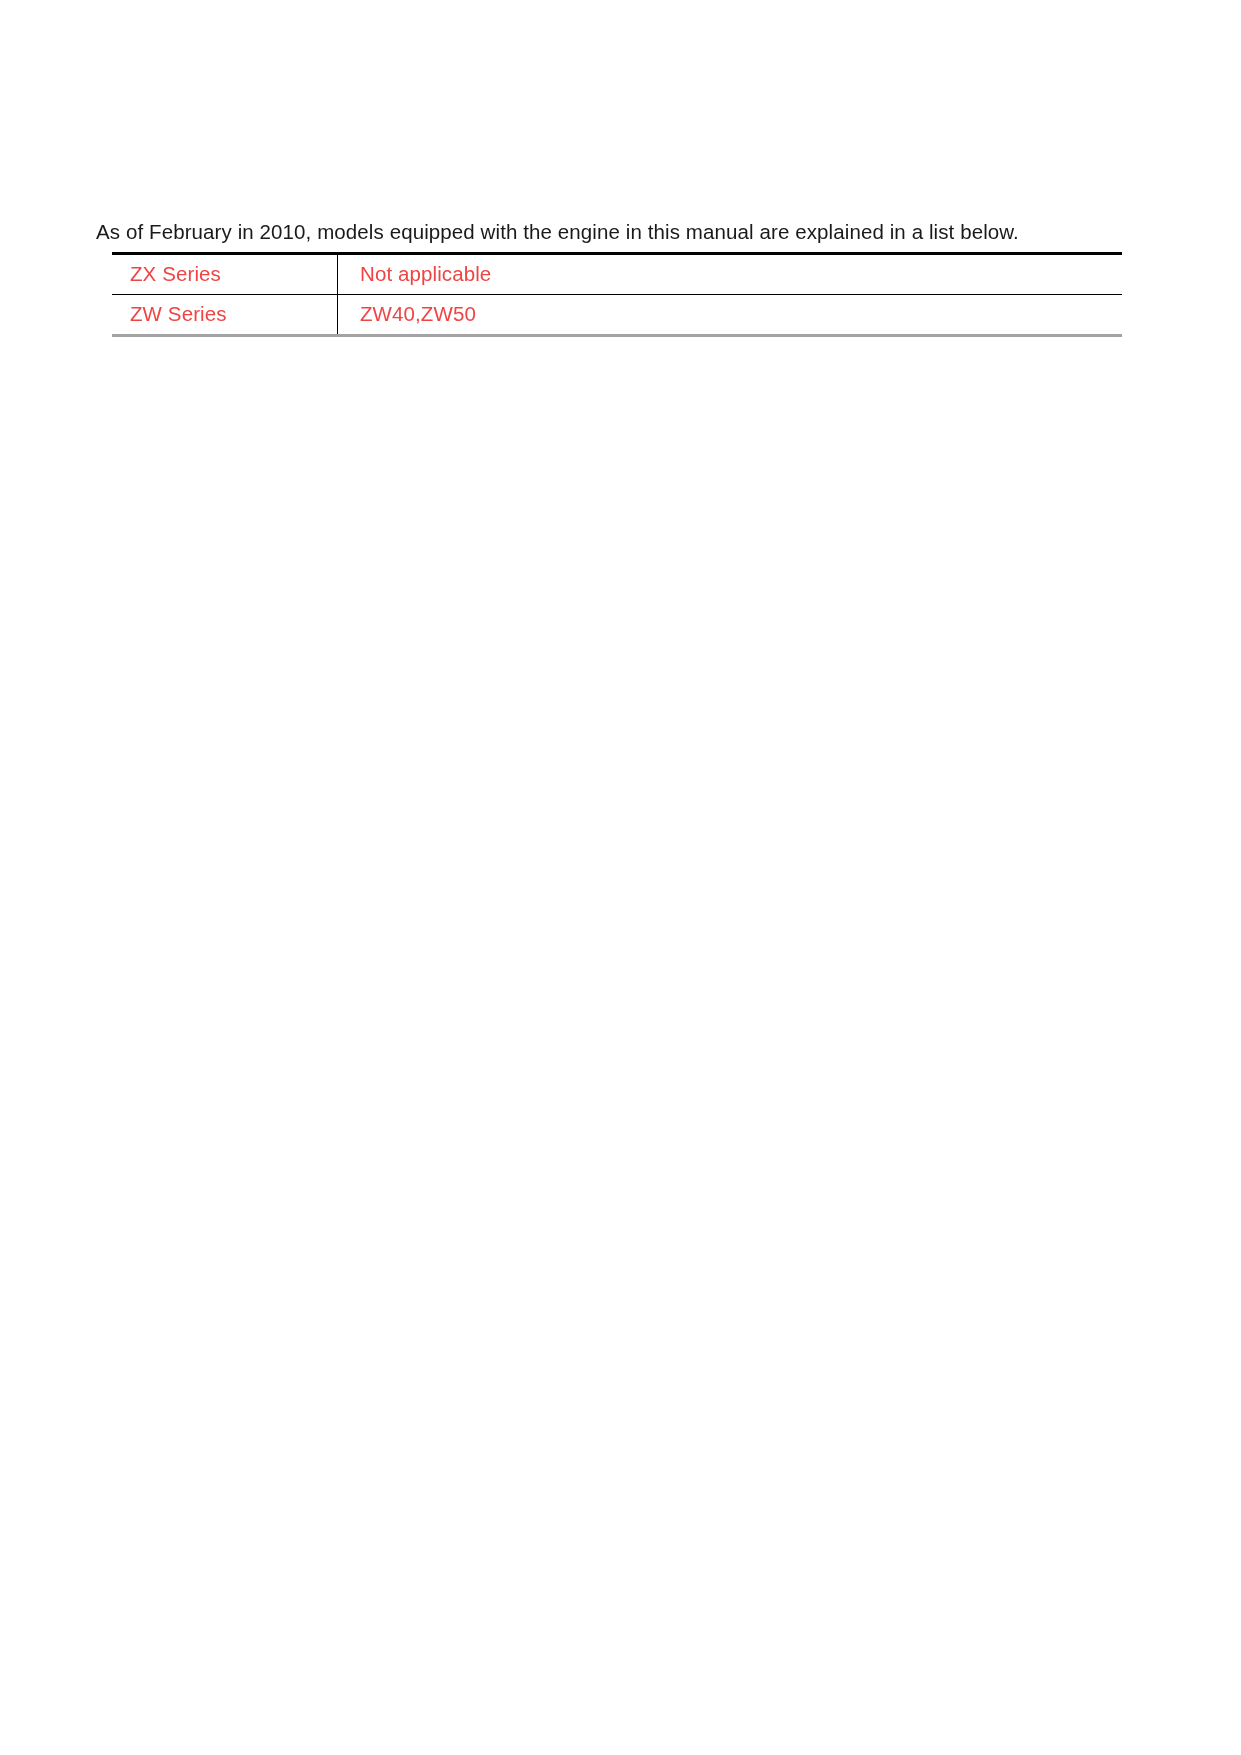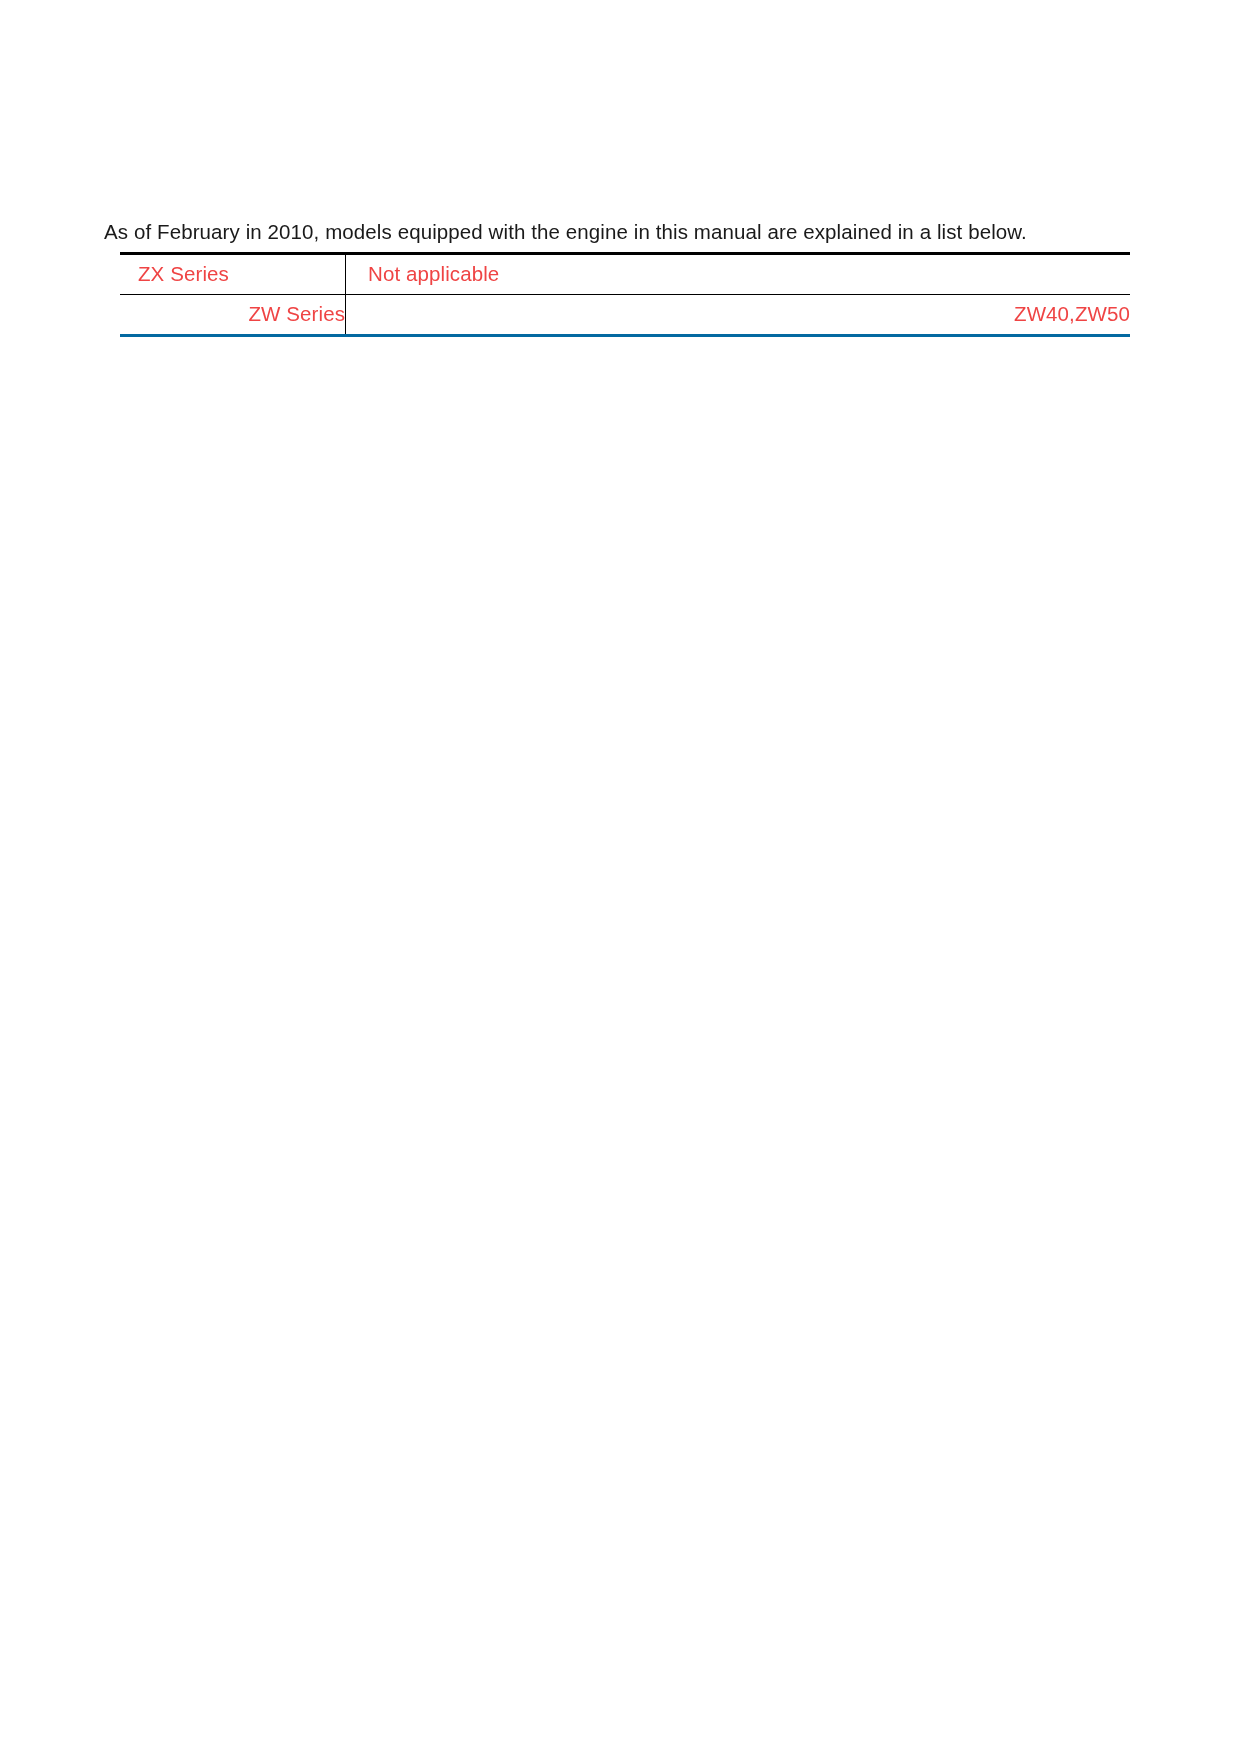--- a/index.html
+++ b/index.html
@@ -12,21 +12,20 @@
     height: 1755px;
     font-family: "Liberation Sans", sans-serif;
     color: #000000;
     position: relative;
     overflow: hidden;
   }
   .page {
     position: absolute;
     inset: 0;
     background: #ffffff;
-    margin-left: 8px;
   }
   .intro-text {
     position: absolute;
     left: 96px;
     top: 198px;
     font-size: 20.5px;
     line-height: 26px;
     color: #1a1a1a;
     white-space: nowrap;
     letter-spacing: 0.1px;
@@ -47,22 +46,21 @@
     vertical-align: middle;
     letter-spacing: 0.1px;
   }
   .model-table tr.row-top td {
     border-top: 3px solid #000000;
   }
   .model-table tr td {
     border-bottom: 1.6px solid #000000;
   }
   .model-table tr.row-last td {
-    border-bottom: 3px solid #0369a1;
-    text-align: right;
+    border-bottom: 3px solid #a3a3a3;
   }
   .model-table td.col-series {
     width: 207px;
     border-right: 1.6px solid #000000;
     padding-left: 18px;
   }
 </style>
 </head>
 <body>
 

